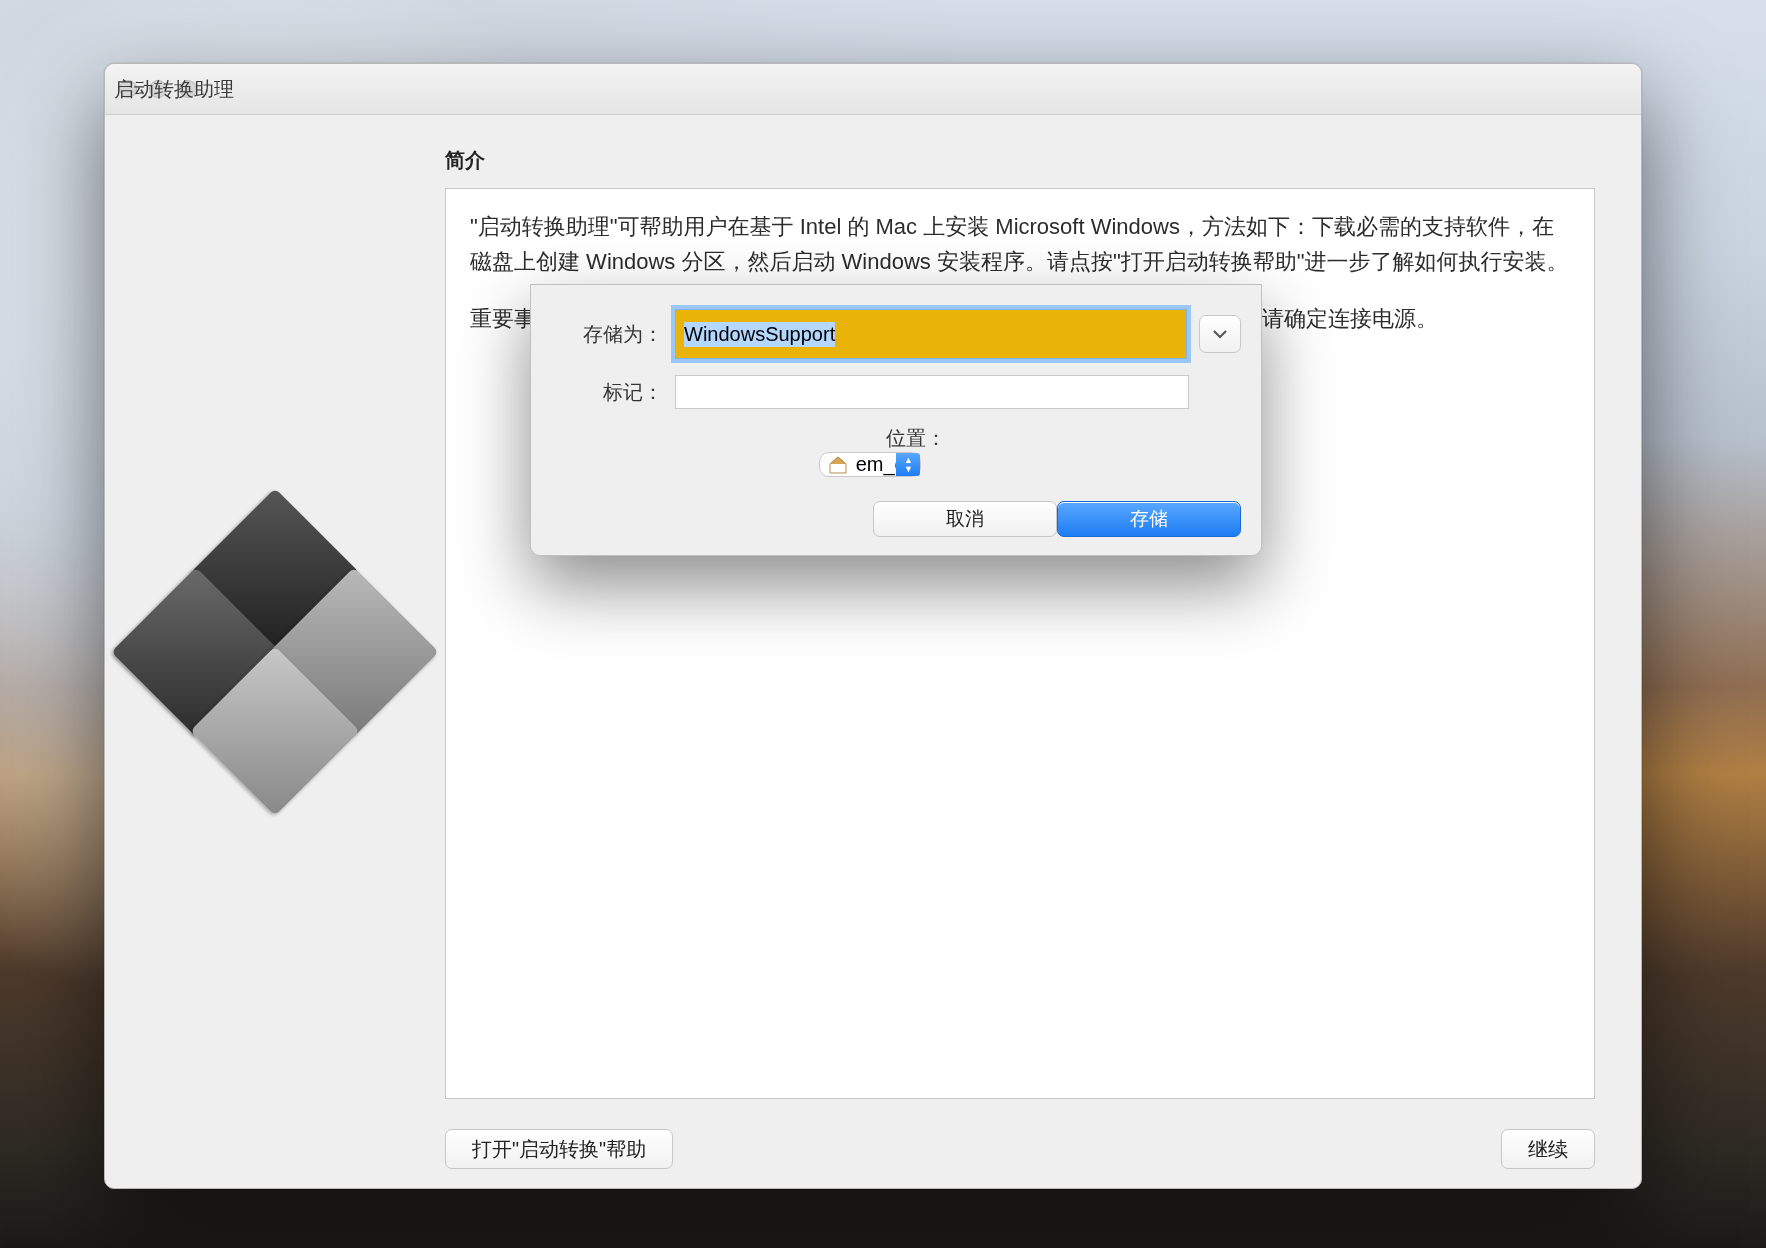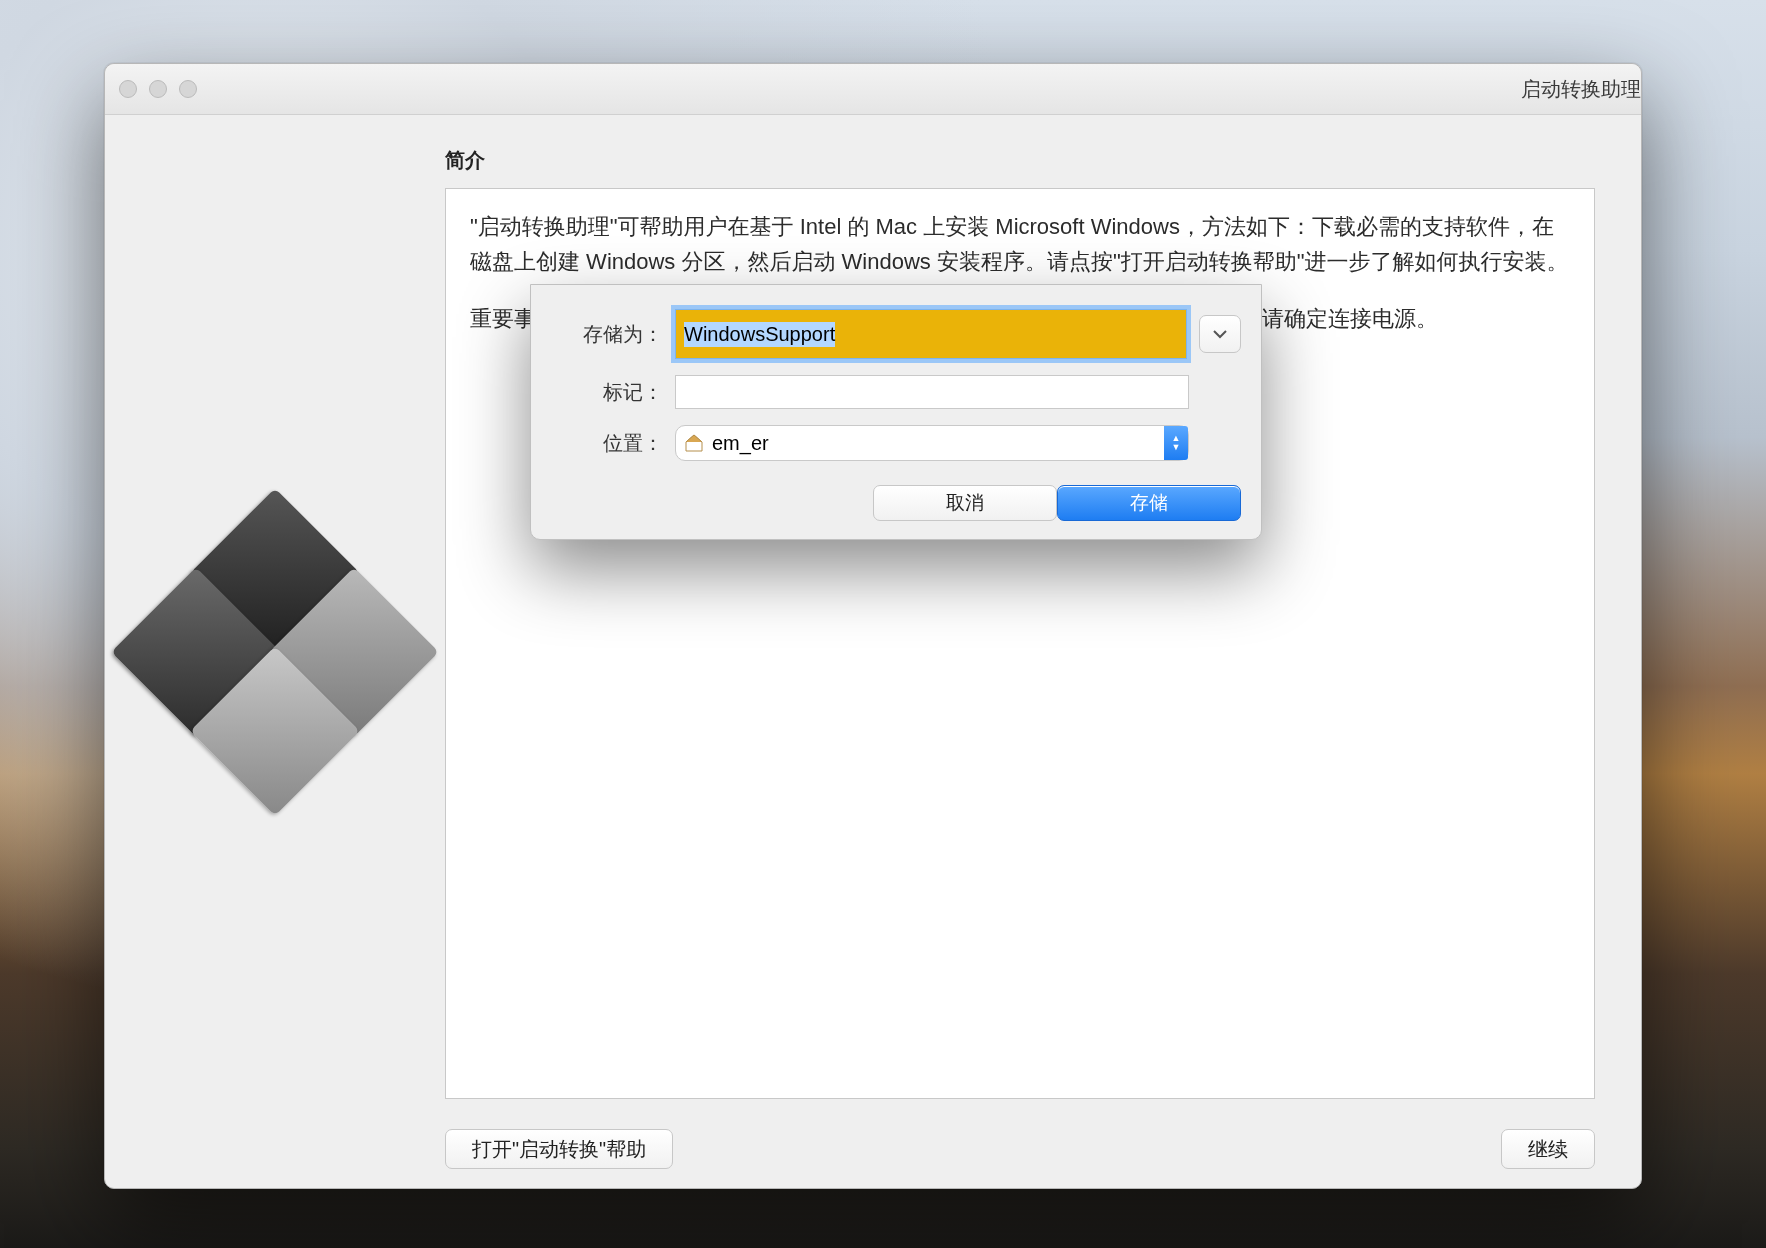--- a/index.html
+++ b/index.html
@@ -46,22 +46,22 @@
   }
   .traffic .dot {
     width: 16px;
     height: 16px;
     border-radius: 50%;
     background: #d6d6d6;
     border: 1px solid #bbb;
   }
   .title {
     position: absolute;
-    left: 16px; right: 0;
-    text-align: right;
+    left: 9px; right: 0;
+    text-align: left;
     font-size: 20px;
     color: #3a3a3a;
   }
   .content {
     display: flex;
     height: calc(100% - 50px);
   }
   .sidebar {
     width: 340px;
     display: flex;
@@ -287,21 +287,21 @@
           <path d="M1 2 L7 8 L13 2" fill="none" stroke="#555" stroke-width="2"></path>
         </svg>
       </div>
     </div>
 
     <div class="row">
       <div class="row-label">标记：</div>
       <input class="text-input" style="margin-right: 52px;" value="">
     </div>
 
-    <div class="row" style="margin-bottom:16px;">
+    <div class="row" style="margin-bottom:16px;flex-direction:column;">
       <div class="row-label">位置：</div>
       <div class="location-select" style="margin-right:52px;">
         <span class="home-icon">
           <svg width="20" height="18" viewBox="0 0 20 18">
             <path d="M10 1 L18 8 L18 17 L2 17 L2 8 Z" fill="#fff" stroke="#b58f4d" stroke-width="1"></path>
             <path d="M2 8 L10 1 L18 8" fill="#d9a752" stroke="#b58f4d" stroke-width="1"></path>
           </svg>
         </span>
         <span>em_er</span>
         <div class="stepper">

